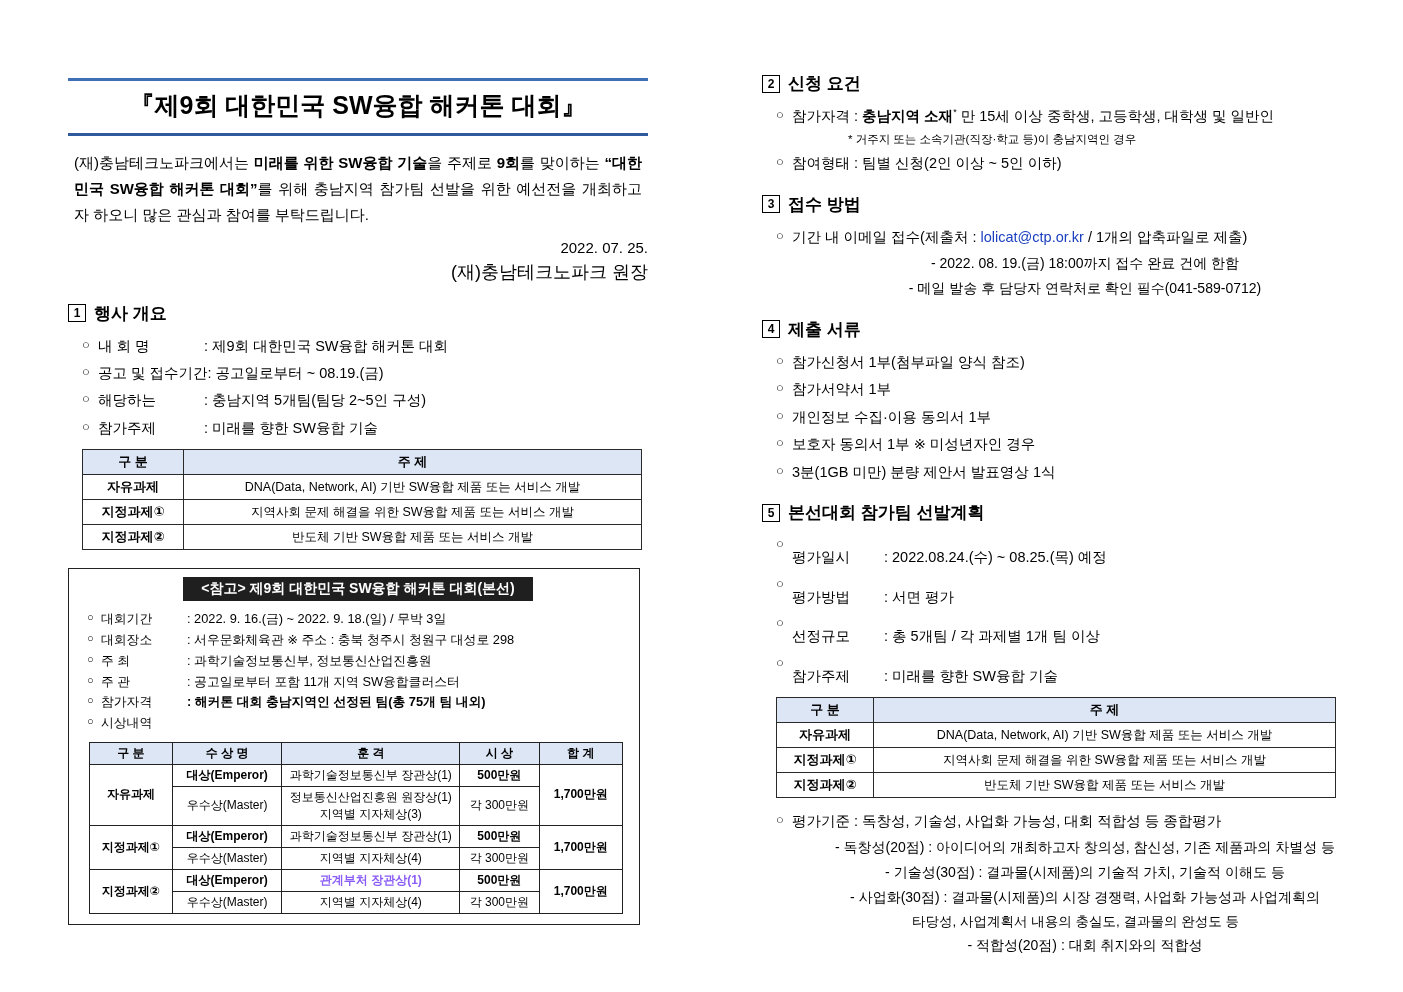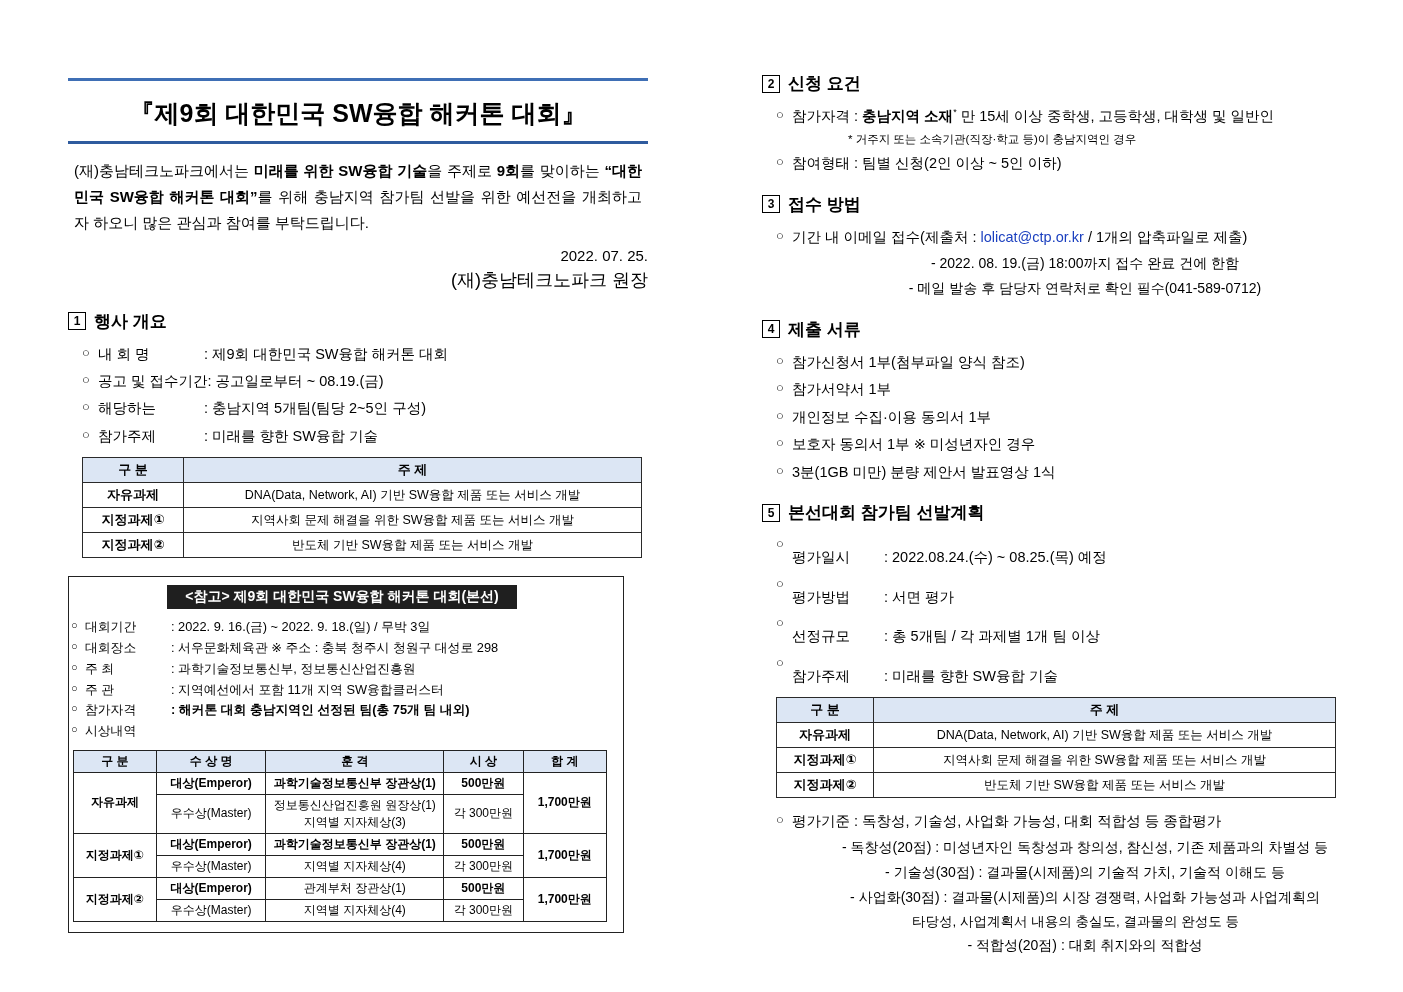--- a/index.html
+++ b/index.html
@@ -9,21 +9,21 @@
     font-family:"Liberation Sans","DejaVu Sans",sans-serif;
     color:#000;
     position:relative;
     overflow:hidden;
   }
   .page{position:relative;width:1403px;height:992px;}
   .col-left{position:absolute;left:68px;top:78px;width:580px;}
   .col-right{position:absolute;left:762px;top:72px;width:600px;}
 
   
-  .title-box{border-top:3px solid #3f6fb5;border-bottom:3px solid #2f5b9e;padding:16px 0 10px 0;margin-bottom:14px;}
+  .title-box{border-top:3px solid #3f6fb5;border-bottom:3px solid #2f5b9e;padding:8px 0 10px 0;margin-bottom:14px;}
   .title-line{
     text-align:center;font-weight:bold;font-size:25px;letter-spacing:0px;line-height:1.35;
   }
   
   .intro{font-size:15px;line-height:1.75;text-align:justify;margin:4px 6px 0 6px;}
   .intro b{font-weight:bold;}
   .intro .q{font-weight:bold;}
   .date-line{text-align:right;font-size:15px;margin-top:10px;}
   .org-line{text-align:right;font-size:18px;margin-top:4px;}
 
@@ -54,41 +54,41 @@
   .t-main td.c1{font-weight:bold;width:92px;}
   .t-main td.c2{font-size:12.5px;}
 
   .t-right{width:560px;margin:10px 0 0 14px;}
   .t-right th,.t-right td{border:1px solid #2a2a2a;padding:3px 4px;text-align:center;}
   .t-right th{background:#dce6f4;font-weight:bold;font-size:13px;}
   .t-right td.c1{font-weight:bold;width:88px;}
   .t-right td.c2{font-size:12.5px;}
 
   
-  .ref-box{border:1px solid #222;margin:18px 0 0 0;padding:8px 8px 10px 0;width:546px;}
+  .ref-box{border:1px solid #222;margin:18px 0 0 0;padding:8px 8px 10px 16px;width:546px;}
   .ref-title{
     background:#1f1f1f;color:#fff;font-weight:bold;font-size:14px;text-align:center;
     padding:3px 0;width:350px;margin:0 auto 8px auto;
   }
   .ref-line{display:flex;font-size:12.8px;line-height:1.62;margin-left:2px;}
   .ref-line .o{width:14px;flex:0 0 14px;font-size:11px;}
   .ref-line .k{flex:0 0 86px;letter-spacing:0px;}
   .ref-line .v{flex:1;}
   .t-award{width:534px;margin:8px 0 0 4px;}
   .t-award th,.t-award td{border:1px solid #222;padding:2px 3px;text-align:center;font-size:12px;}
   .t-award th{background:#dce6f4;font-weight:bold;}
   .t-award .cat{font-weight:bold;width:78px;}
   .t-award .prize{width:104px;font-weight:bold;}
   .t-award .merit{width:104px;}
   .t-award .contrib{width:176px;}
-  .t-award .contrib-b{font-weight:bold;margin-top:12px;}
+  .t-award .contrib-b{font-weight:normal;margin-top:12px;}
   .t-award .money{width:74px;font-weight:bold;}
   .t-award .money-n{width:74px;}
   .t-award .sum{width:78px;font-weight:bold;}
-  .blue-b{color:#000000;font-weight:normal;}
+  .blue-b{color:#8b5cf6;font-weight:bold;}
   .sup{font-size:9px;vertical-align:super;}
 </style>
 </head>
 <body>
 
 <div class="page">
 
   <div class="col-left">
 
     <div class="title-box">
@@ -158,21 +158,21 @@
         <span class="v">: 서우문화체육관  ※ 주소 : 충북 청주시 청원구 대성로 298</span>
       </div>
       <div class="ref-line">
         <span class="o">○</span>
         <span class="k">주    최</span>
         <span class="v">: 과학기술정보통신부, 정보통신산업진흥원</span>
       </div>
       <div class="ref-line">
         <span class="o">○</span>
         <span class="k">주    관</span>
-        <span class="v">: 지역예선에서 포함 11개 지역 SW융합클러스터</span>
+        <span class="v">: 공고일로부터 포함 11개 지역 SW융합클러스터</span>
       </div>
       <div class="ref-line">
         <span class="o">○</span>
         <span class="k">참가자격</span>
         <span class="v hl">: 해커톤 대회 충남지역인 선정된 팀(총 75개 팀 내외)</span>
       </div>
       <div class="ref-line">
         <span class="o">○</span>
         <span class="k">시상내역</span>
       </div>
@@ -328,20 +328,20 @@
         <td class="c1">지정과제②</td>
         <td class="c2">반도체 기반 SW융합 제품 또는 서비스 개발</td>
       </tr>
     </tbody>
       </table>
 
     <div class="bul" style="margin-top:12px">
       <span class="o">○</span>
       <span class="txt">평가기준 : 독창성, 기술성, 사업화 가능성, 대회 적합성 등 종합평가</span>
     </div>
-    <div class="sub">- 독창성(20점) : 미성년자인 독창성과 창의성, 참신성, 기존 제품과의 차별성 등</div>
+    <div class="sub">- 독창성(20점) : 아이디어의 개최하고자 창의성, 참신성, 기존 제품과의 차별성 등</div>
     <div class="sub">- 기술성(30점) : 결과물(시제품)의 기술적 가치, 기술적 이해도 등</div>
     <div class="sub">- 사업화(30점) : 결과물(시제품)의 시장 경쟁력, 사업화 가능성과 사업계획의</div>
     <div class="sub2" style="margin-left:150px">타당성, 사업계획서 내용의 충실도, 결과물의 완성도 등</div>
     <div class="sub">- 적합성(20점) : 대회 취지와의 적합성</div>
   </div>
 
 </div>
 
 </body></html>

